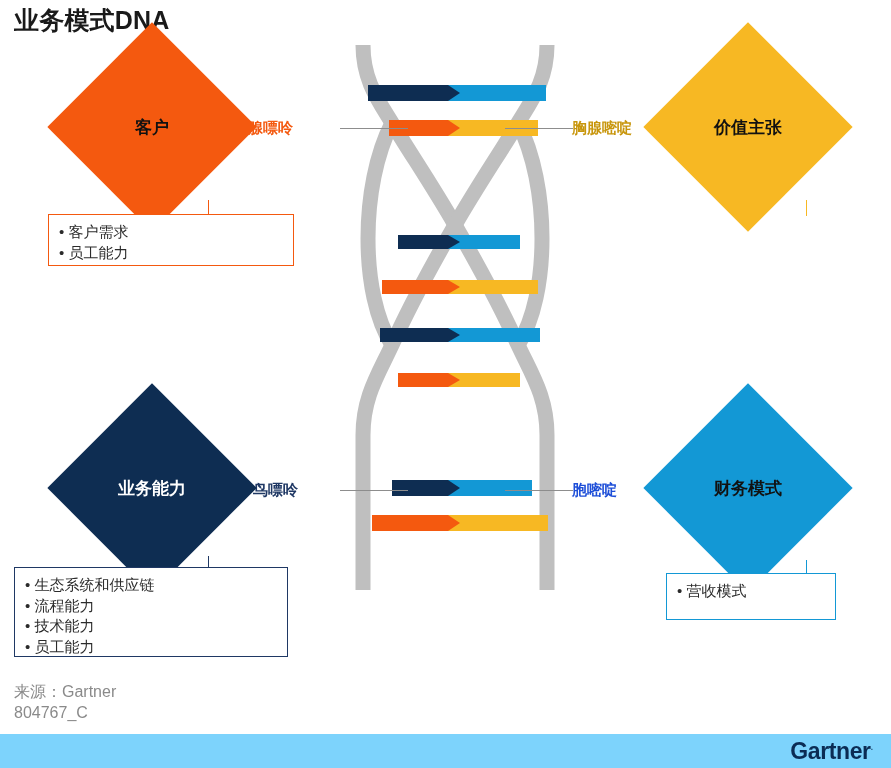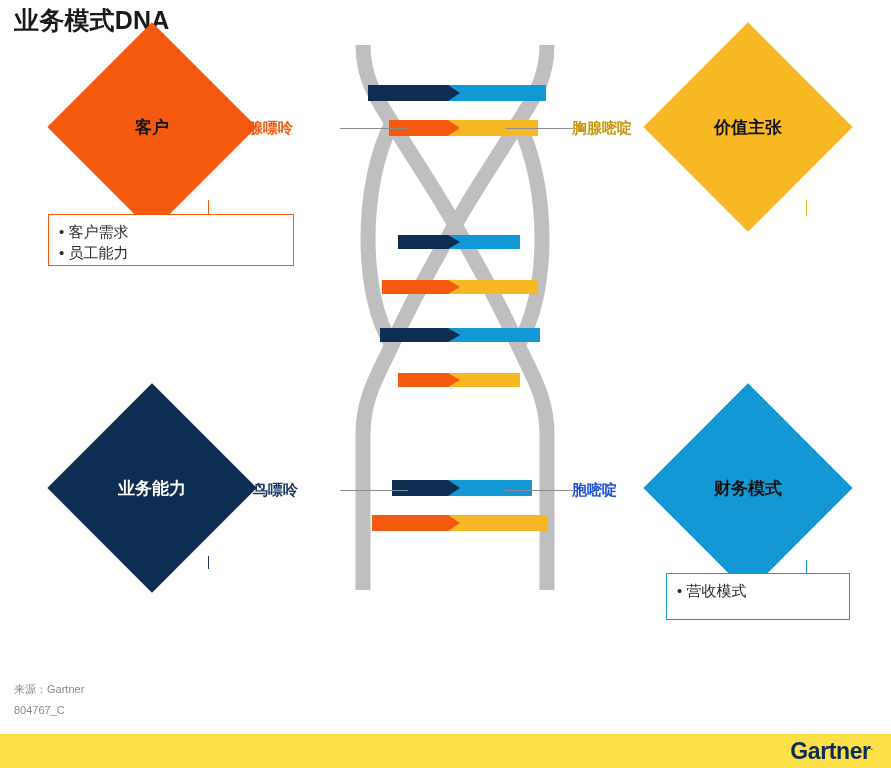--- a/index.html
+++ b/index.html
@@ -58,21 +58,21 @@
   .bbox ul{margin:0;padding:0;list-style:none;}
   .bbox li{
     font-size:15px;color:#2b2b2b;line-height:1.38;
     white-space:nowrap;
   }
   .bbox li:before{content:"• ";}
 
   .box-customer{left:48px;top:214px;width:246px;height:52px;border-color:#F4590F;}
   .box-value{left:668px;top:214px;width:164px;height:52px;border-color:#F7B823;}
   .box-capability{left:14px;top:567px;width:274px;height:90px;border-color:#1F3864;}
-  .box-finance{left:666px;top:573px;width:184px;height:47px;border-color:#1398D5;}
+  .box-finance{left:666px;top:573px;width:170px;height:47px;border-color:#1398D5;}
 
   
   .blabel{
     position:absolute;
     font-size:15px;font-weight:bold;white-space:nowrap;
     line-height:1;
   }
   .leader{position:absolute;height:1px;background:#8d8d8d;}
 
   .lab-adenine{left:248px;top:120px;color:#F4590F;}
@@ -80,30 +80,30 @@
   .lab-guanine{left:253px;top:482px;color:#1F3864;}
   .lab-cytosine{left:572px;top:482px;color:#1d4ed8;}
 
   
   .dna{position:absolute;left:340px;top:45px;width:230px;height:545px;}
   .dna svg{display:block;}
 
   
   .foot{
     position:absolute;left:14px;
-    font-size:11px;color:#8a8a8a;
+    font-size:16px;color:#8a8a8a;
     white-space:nowrap;
   }
   .foot-source{top:682px;}
   .foot-code{top:704px;}
 
   
   .footbar{
     position:absolute;left:0;right:0;bottom:0;height:34px;
-    background:#fde047;
+    background:#7dd3fc;
     text-align:right;
   }
   .logo{
     position:absolute;right:18px;top:4px;
     font-size:23px;font-weight:bold;color:#0B2C54;
     letter-spacing:-.4px;
     font-family:"Liberation Sans","DejaVu Sans",sans-serif;
   }
   .logo .reg{font-size:10px;vertical-align:super;font-weight:normal;}
 </style>
@@ -187,20 +187,28 @@
   <div class="stem" style="left:806px;top:560px;height:15px;background:#1398D5;"></div>
 
   <div class="bbox box-customer">
     <ul>
       <li>客户需求</li>
       <li>员工能力</li>
     </ul>
   </div>
 
 
+  <div class="bbox box-capability">
+    <ul>
+      <li>生态系统和供应链</li>
+      <li>流程能力</li>
+      <li>技术能力</li>
+      <li>员工能力</li>
+    </ul>
+  </div>
 
   <div class="bbox box-finance">
     <ul>
       <li>营收模式</li>
     </ul>
   </div>
 
   <div class="foot foot-source">来源：Gartner</div>
   <div class="foot foot-code">804767_C</div>
 

